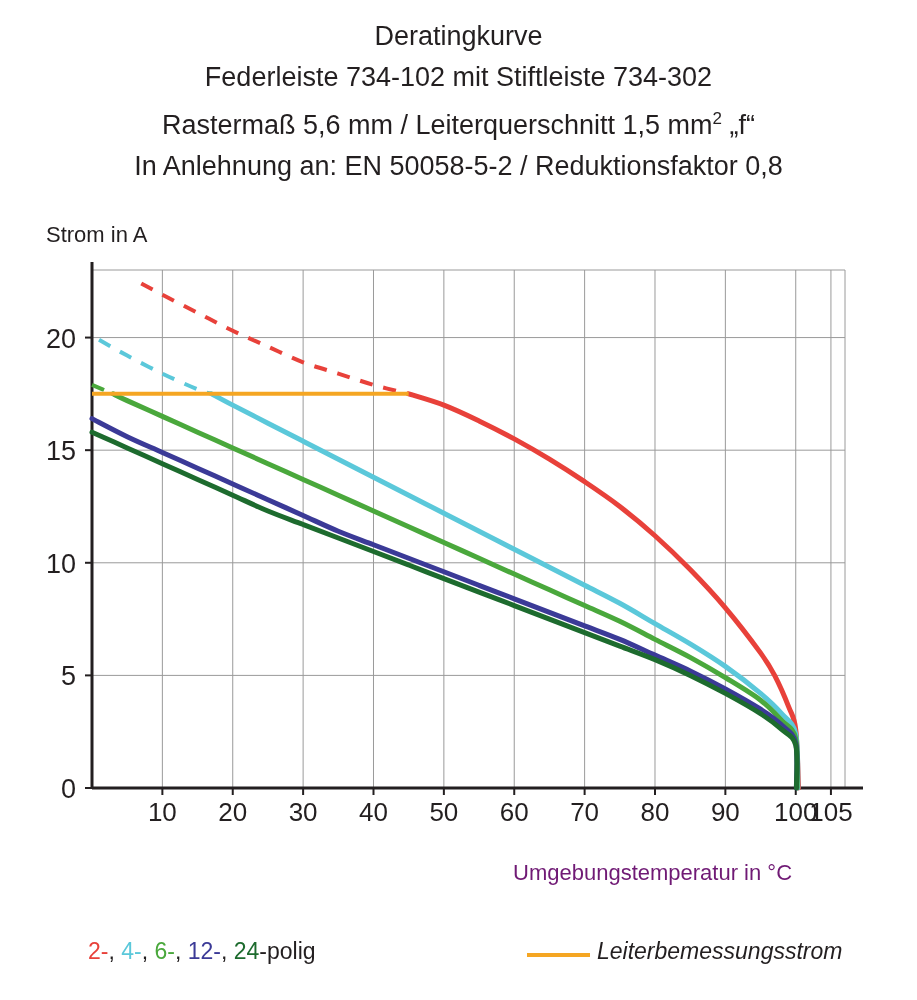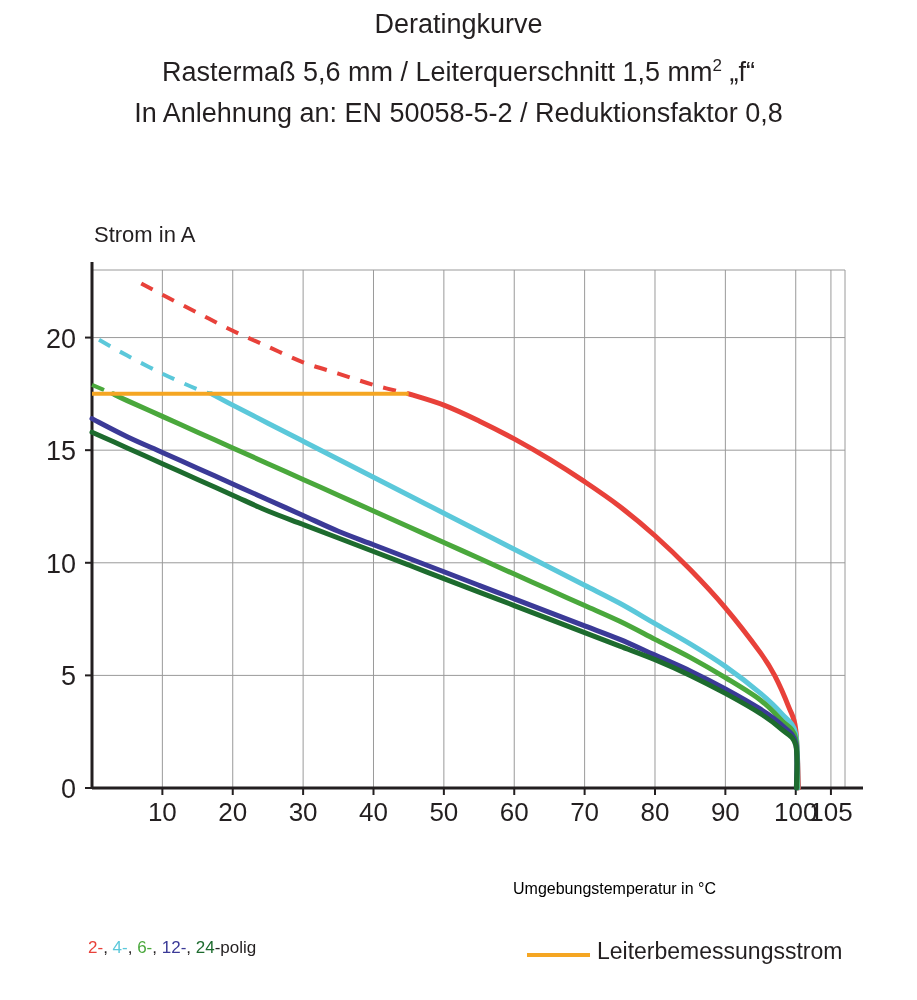--- a/index.html
+++ b/index.html
@@ -10,92 +10,93 @@
   body {
     width: 917px;
     height: 1000px;
     font-family: "Liberation Sans", sans-serif;
     color: #1a1a1a;
     position: relative;
     overflow: hidden;
   }
   .title-block {
     width: 917px;
-    padding-top: 4px;
+    padding-top: 16px;
     text-align: center;
   }
   .title-line {
     font-size: 27px;
     line-height: 41px;
     color: #231f20;
     white-space: pre;
   }
   .sup {
     font-size: 17px;
     vertical-align: super;
   }
   .axis-label-y {
     position: absolute;
     left: 46px;
     top: 222px;
     font-size: 22px;
     color: #231f20;
-    margin-left: 48px;
   }
   .axis-label-x {
     position: absolute;
     left: 513px;
-    top: 880px;
-    font-size: 16px;
-    color: #000000;
+    top: 860px;
+    font-size: 22px;
+    color: #701a75;
   }
   .plot-wrap {
     position: absolute;
     left: 0;
     top: 0;
     width: 917px;
     height: 1000px;
   }
   .legend {
     position: absolute;
     left: 0;
     top: 938px;
     width: 917px;
     height: 40px;
   }
   .legend-poles {
     position: absolute;
     left: 88px;
     top: 0;
-    font-size: 17px;
+    font-size: 23px;
     white-space: pre;
   }
   .legend-poles span { white-space: pre; }
   .legend-current {
     position: absolute;
     left: 597px;
     top: 0;
     font-size: 23px;
     color: #231f20;
     white-space: pre;
+    font-style: italic;
   }
   .legend-swatch {
     position: absolute;
     left: 527px;
     top: 15px;
     width: 63px;
     height: 4px;
     background: #f5a623;
   }
 </style>
 </head>
 <body>
 
 <div class="title-block">
   <div class="title-line">Deratingkurve</div>
+  <div class="title-line">Federleiste 734-102 mit Stiftleiste 734-302</div>
   <div class="title-line"><span>Rastermaß 5,6 mm / Leiterquerschnitt 1,5 mm</span><span class="sup">2</span><span> „f“</span></div>
   <div class="title-line">In Anlehnung an: EN 50058-5-2 / Reduktionsfaktor 0,8</div>
 </div>
 
 <div class="axis-label-y">Strom in A</div>
 
 <div class="plot-wrap">
   <svg id="chart-svg" width="917" height="1000" viewBox="0 0 917 1000">
       <line x1="162.37383177570092" y1="270" x2="162.37383177570092" y2="788" stroke="#9a9a9a" stroke-width="1"></line>
       <line x1="232.74766355140187" y1="270" x2="232.74766355140187" y2="788" stroke="#9a9a9a" stroke-width="1"></line>

